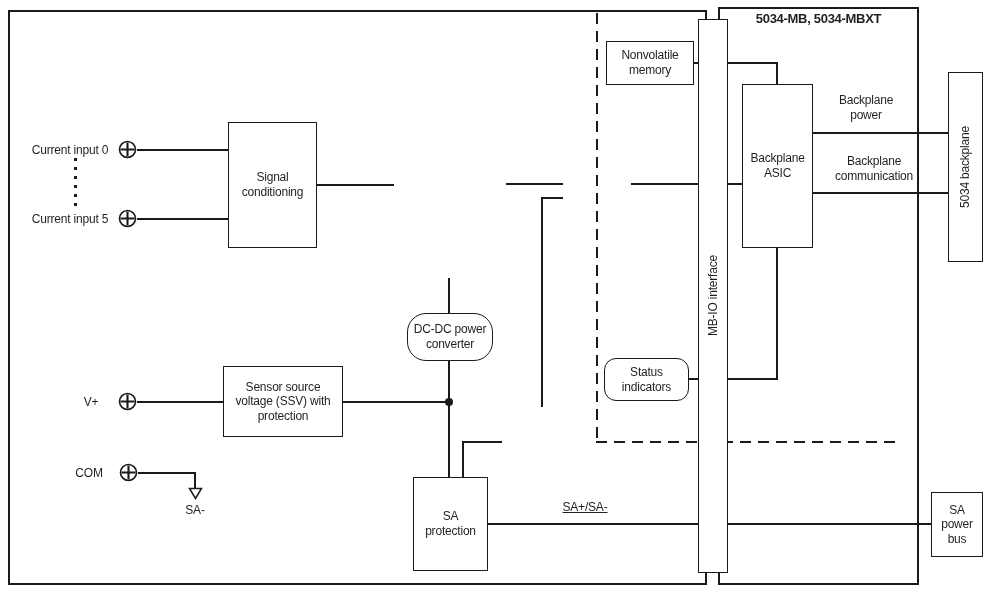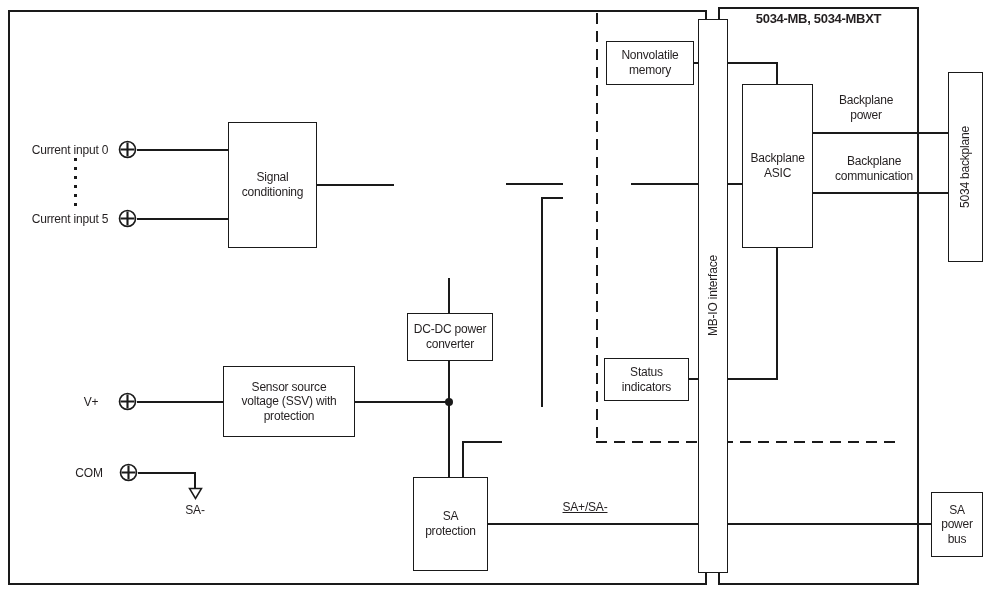--- a/index.html
+++ b/index.html
@@ -69,29 +69,29 @@
   <div class="hl" style="left:462px;top:441px;width:40px;"></div>
   <div class="vl" style="left:462px;top:441px;height:37px;"></div>
   <div class="hl" style="left:541px;top:197px;width:22px;"></div>
   <div class="vl" style="left:541px;top:197px;height:210px;"></div>
   <div class="hl" style="left:488px;top:523px;width:443px;"></div>
 
   <div class="box" style="left:228px;top:122px;width:89px;height:126px;"><span>Signal
 conditioning</span></div>
   <div class="box" style="left:606px;top:41px;width:88px;height:44px;"><span>Nonvolatile
 memory</span></div>
-  <div class="box" style="left:604px;top:358px;width:85px;height:43px;"><span>Status
+  <div class="box" style="left:604px;top:358px;width:85px;height:43px;border-radius:12px;"><span>Status
 indicators</span></div>
   <div class="box rot" style="left:698px;top:19px;width:30px;height:554px;"><span>MB-IO interface</span></div>
   <div class="box" style="left:742px;top:84px;width:71px;height:164px;"><span>Backplane
 ASIC</span></div>
   <div class="box rot" style="left:948px;top:72px;width:35px;height:190px;"><span>5034 backplane</span></div>
-  <div class="box" style="left:407px;top:313px;width:86px;height:48px;"><span>DC-DC power
+  <div class="box" style="left:407px;top:313px;width:86px;height:48px;border-radius:19px;"><span>DC-DC power
 converter</span></div>
-  <div class="box" style="left:223px;top:366px;width:132px;height:71px;"><span>Sensor source
+  <div class="box" style="left:223px;top:366px;width:120px;height:71px;"><span>Sensor source
 voltage (SSV) with
 protection</span></div>
   <div class="box" style="left:413px;top:477px;width:75px;height:94px;"><span>SA
 protection</span></div>
   <div class="box" style="left:931px;top:492px;width:52px;height:65px;"><span>SA
 power
 bus</span></div>
 
   <div class="junction" style="left:445px;top:398px;"></div>
 

